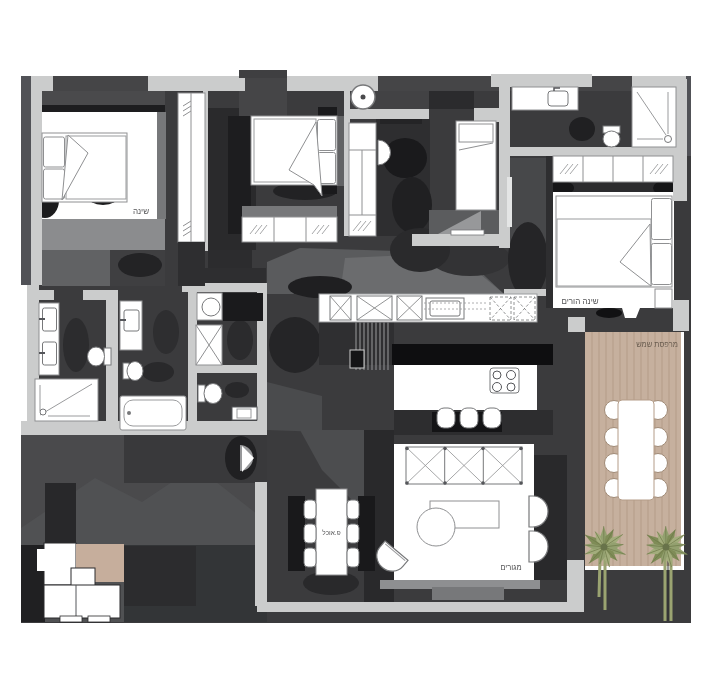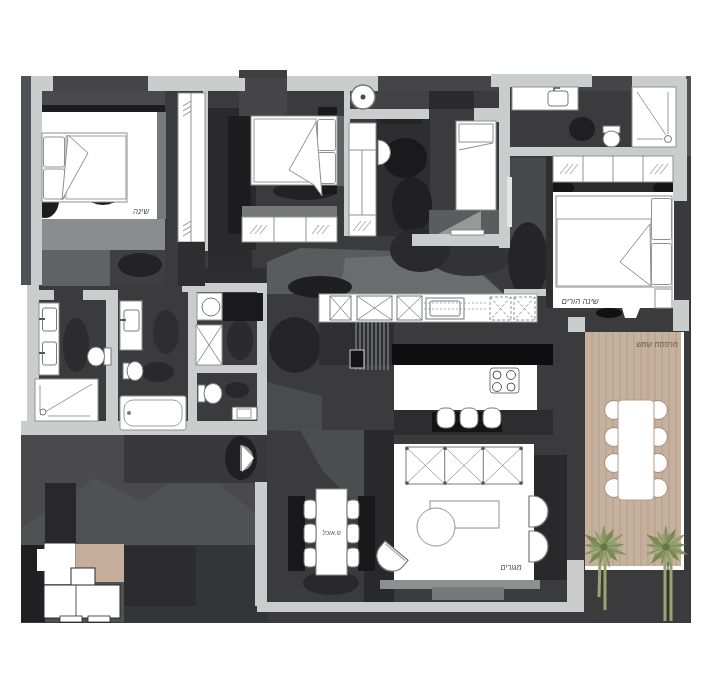--- a/index.html
+++ b/index.html
@@ -1,16 +1,16 @@
 <!DOCTYPE html>
 <html><head>
 <meta charset="utf-8">
 <style>
 html,body{margin:0;padding:0;background:#ffffff;}
-#plan{width:579px;height:700px;position:relative;font-family:"Liberation Sans",sans-serif;font-style:italic;}
+#plan{width:579px;height:700px;position:relative;font-family:"Liberation Sans",sans-serif;}
 svg text{font-family:"Liberation Sans",sans-serif;}
 </style>
 </head>
 <body>
 <div id="plan">
 <svg width="726" height="700" viewBox="0 0 726 700">
 
 <rect x="21" y="76" width="670" height="547" fill="#3b3b3d"></rect>
 
 <rect x="21" y="435" width="246" height="187" fill="#4a4a4c"></rect>

